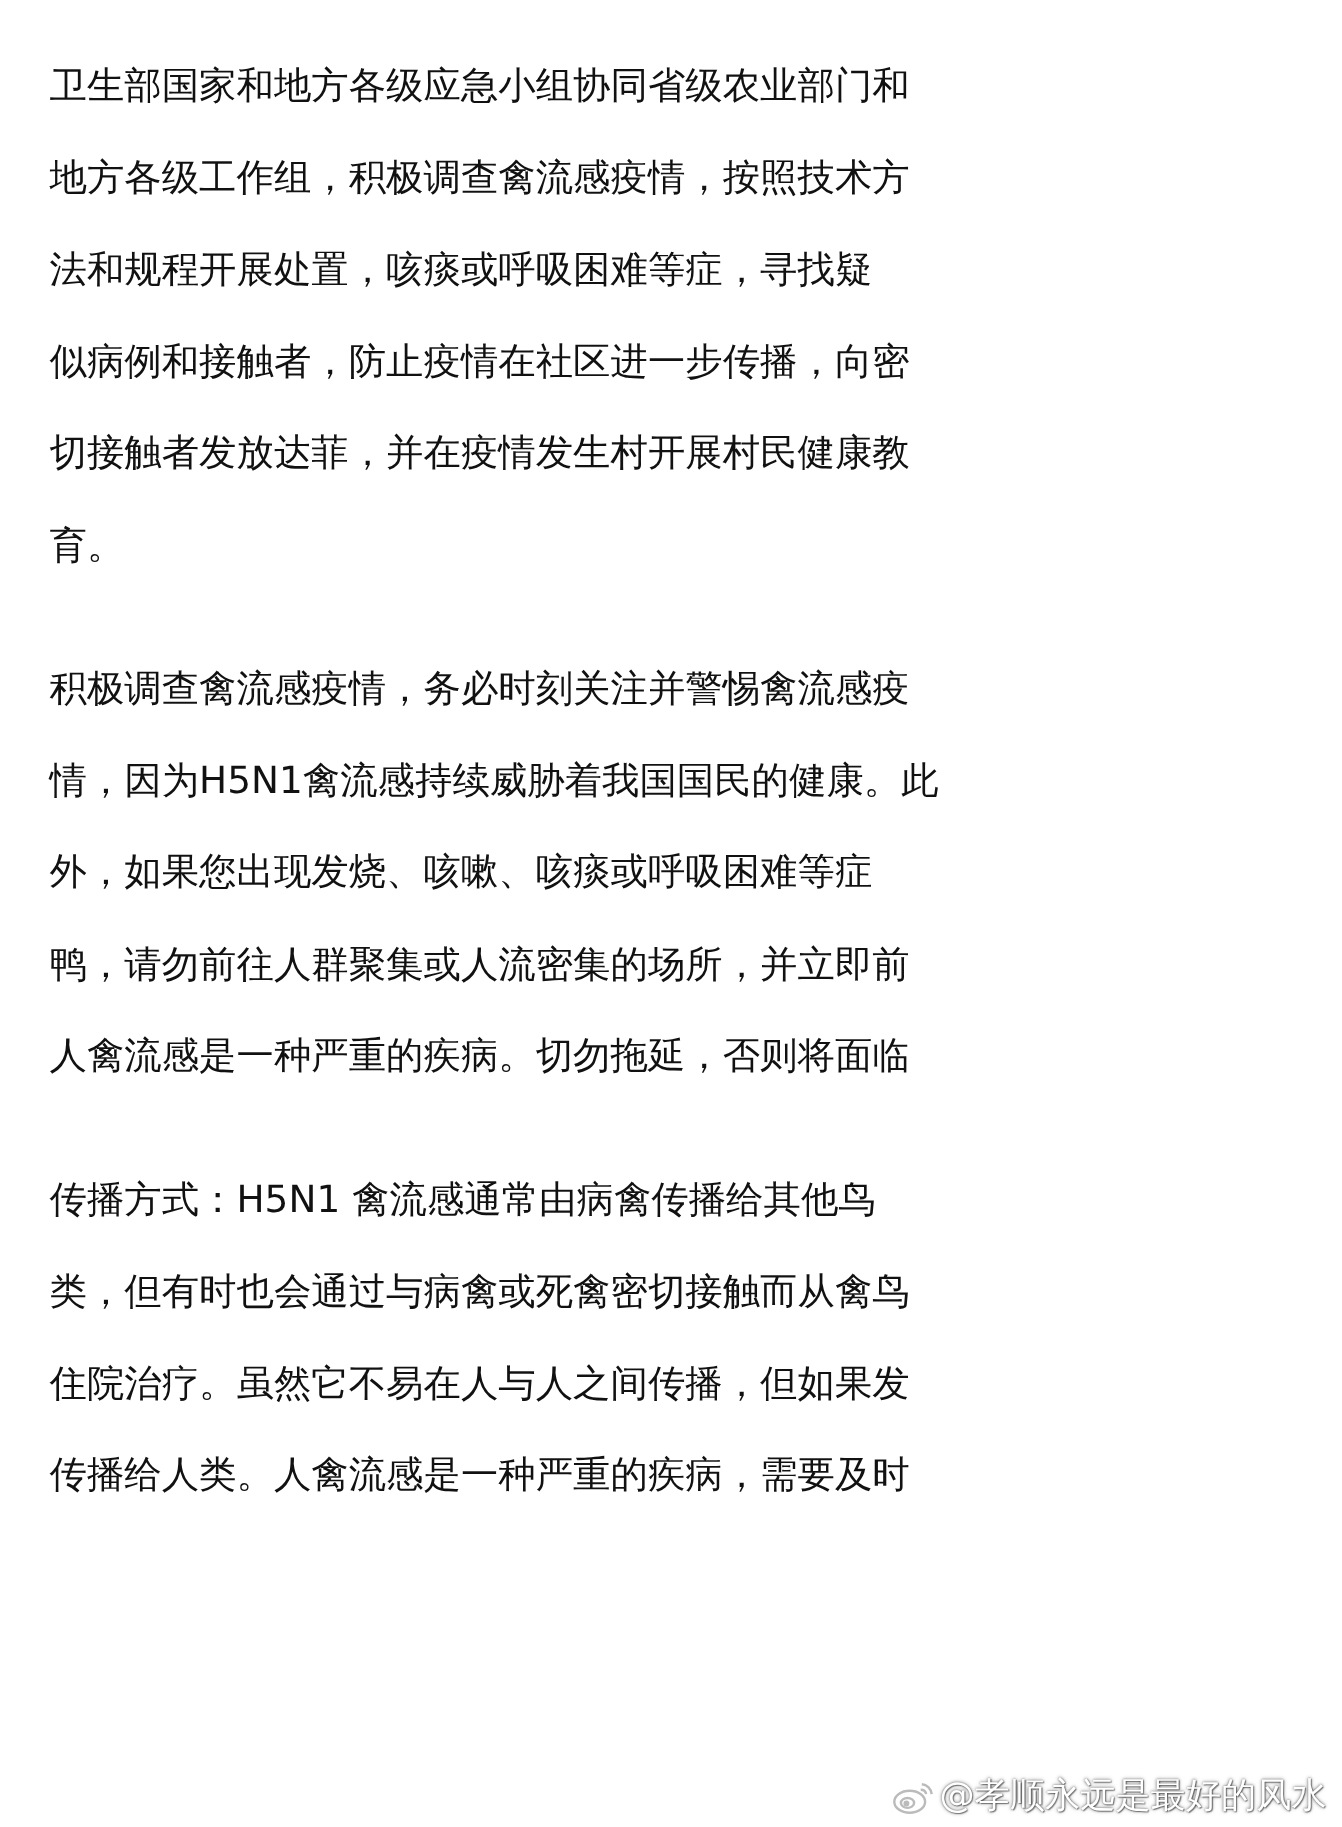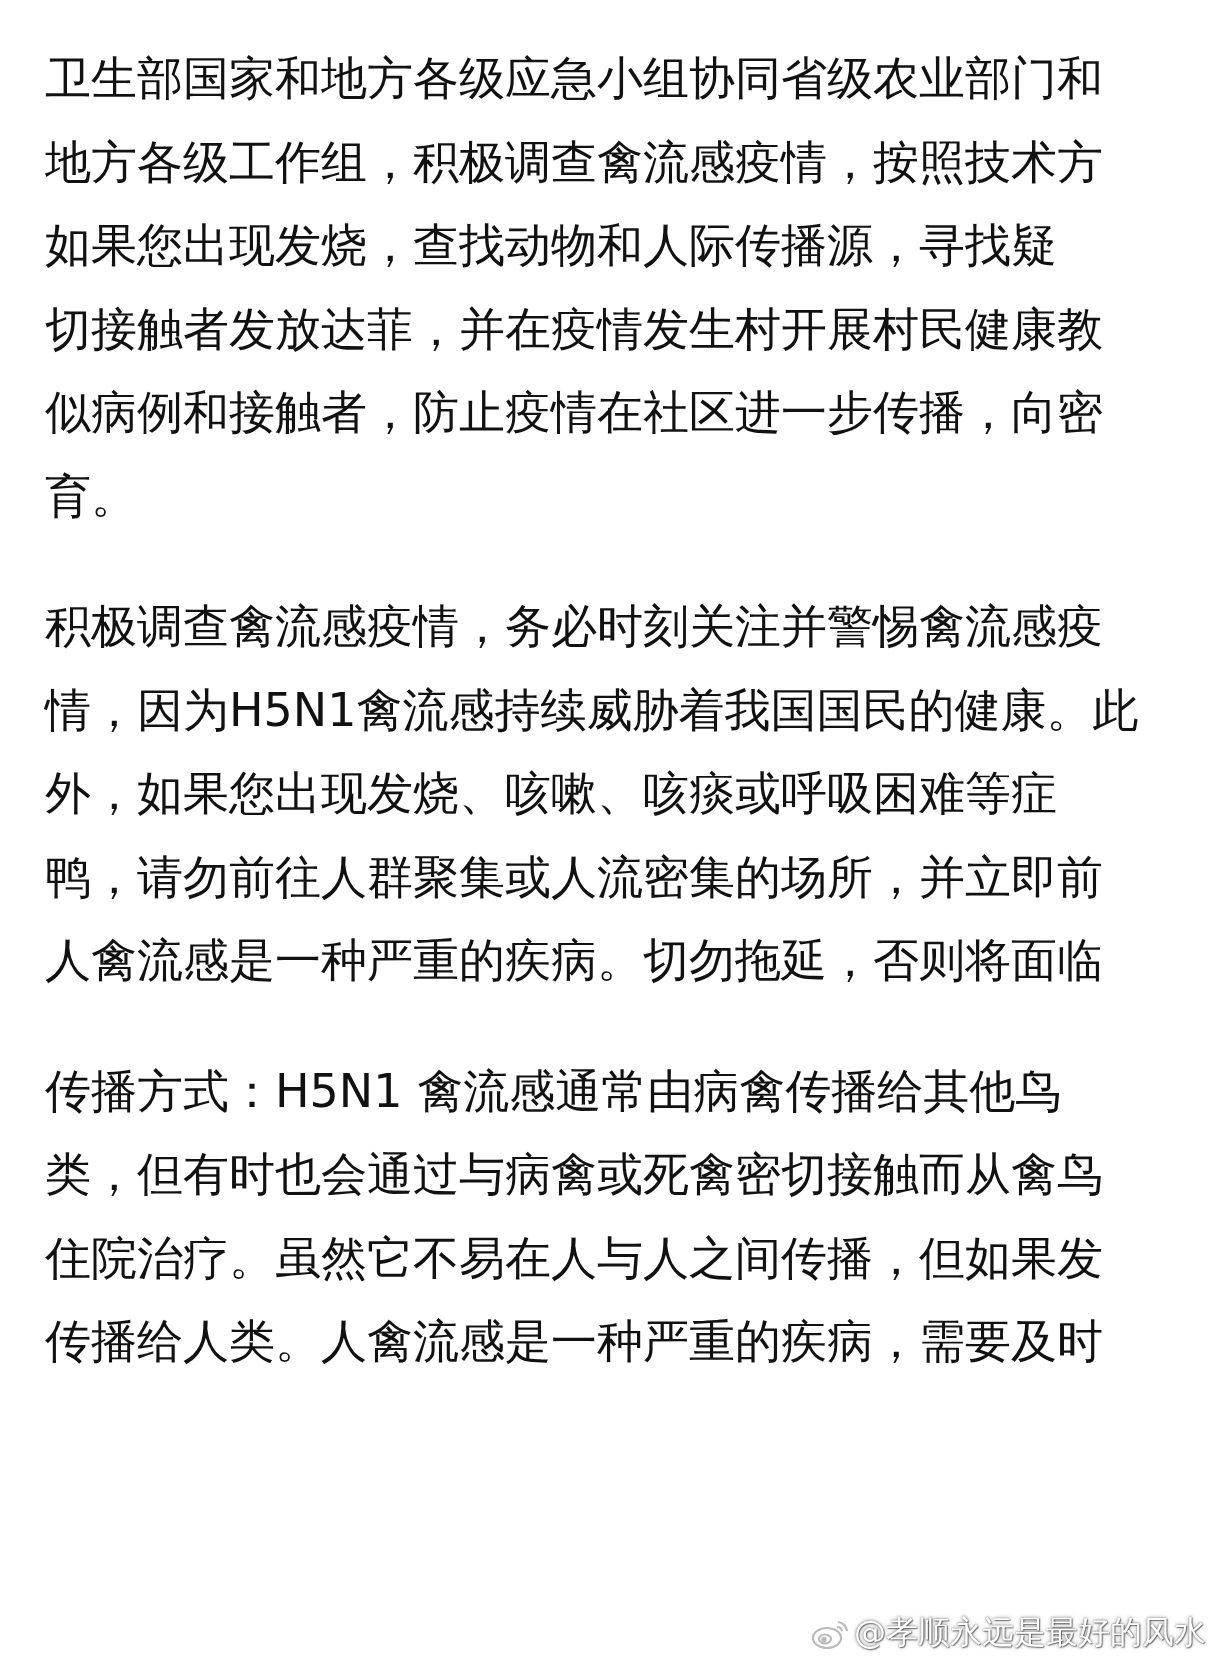--- a/index.html
+++ b/index.html
@@ -21,21 +21,21 @@
       top: 37px;
       width: 1140px;
     }
     .para {
       margin: 0 0 47px 0;
     }
     .line {
       display: block;
       height: 83.5px;
       line-height: 83.5px;
-      font-size: 46px;
+      font-size: 34px;
       letter-spacing: 0px;
       white-space: nowrap;
     }
     .watermark {
       position: absolute;
       right: 14px;
       bottom: 6px;
       display: flex;
       align-items: center;
       gap: 3px;
@@ -53,23 +53,23 @@
     }
   </style>
 </head>
 <body>
 
 <div class="article">
 
   <p class="para">
     <span class="line">卫生部国家和地方各级应急小组协同省级农业部门和</span>
     <span class="line">地方各级工作组，积极调查禽流感疫情，按照技术方</span>
-    <span class="line">如果您出现发烧，查找动物和人际传播源，寻找疑</span>
+    <span class="line">法和规程开展处置，咳痰或呼吸困难等症，寻找疑</span>
+    <span class="line">似病例和接触者，防止疫情在社区进一步传播，向密</span>
     <span class="line">切接触者发放达菲，并在疫情发生村开展村民健康教</span>
-    <span class="line">似病例和接触者，防止疫情在社区进一步传播，向密</span>
     <span class="line">育。</span>
   </p>
 
   <p class="para">
     <span class="line">积极调查禽流感疫情，务必时刻关注并警惕禽流感疫</span>
     <span class="line">情，因为H5N1禽流感持续威胁着我国国民的健康。此</span>
     <span class="line">外，如果您出现发烧、咳嗽、咳痰或呼吸困难等症</span>
     <span class="line">鸭，请勿前往人群聚集或人流密集的场所，并立即前</span>
     <span class="line">人禽流感是一种严重的疾病。切勿拖延，否则将面临</span>
   </p>

